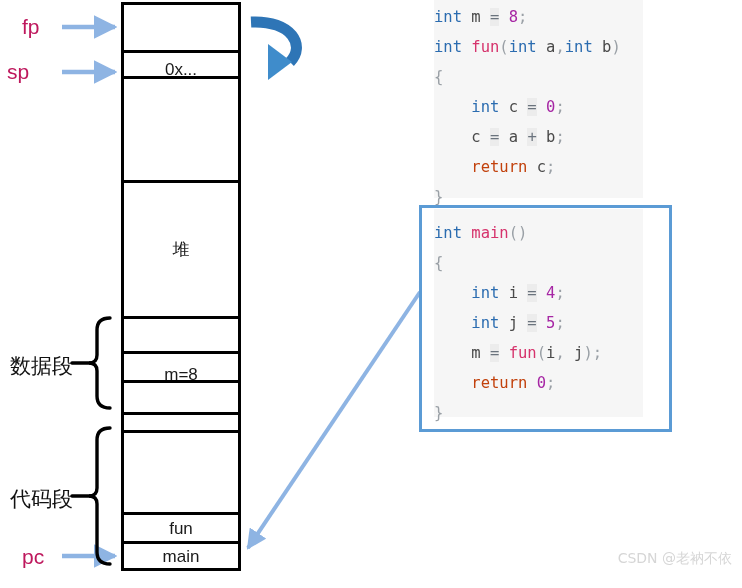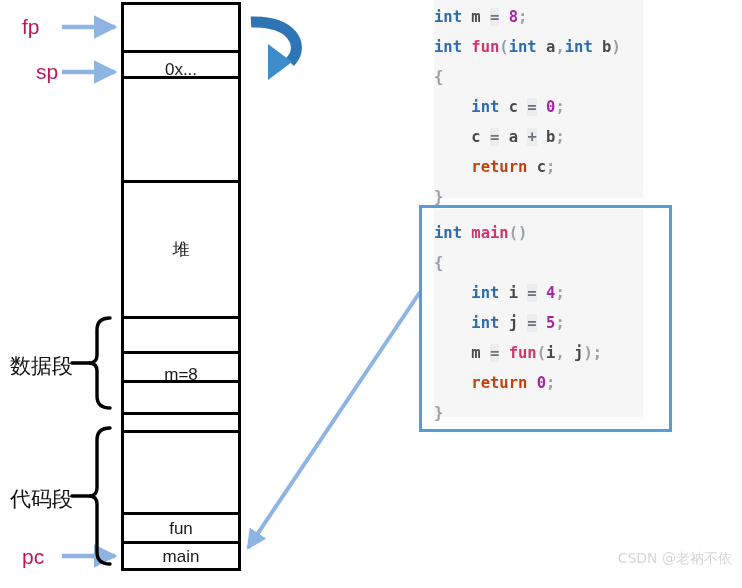--- a/index.html
+++ b/index.html
@@ -99,21 +99,21 @@
     background: #ffffff;
   }
   #code-main {
     left: 434px;
     top: 209px;
     width: 209px;
     height: 208px;
     padding-top: 9px;
     box-sizing: border-box;
   }
-  .code-line { display: block; height: 30px; font-weight: bold; }
+  .code-line { display: block; height: 30px; }
 
   
   .k   { color: #2b6cb0; }            
   .kr  { color: #c2410c; }            
   .fn  { color: #d6336c; }            
   .num { color: #a626a4; }            
   .id  { color: #4a4a4a; }            
   .op  { color: #6a737d; background: #ececec; }  
   .opp { color: #6a737d; background: #ececec; }  
   .p   { color: #9aa0a6; }            
@@ -150,21 +150,21 @@
     <div class="mem-cell top-line" style="top: 430px; height: 82px;"></div>
     <div class="mem-cell top-line" style="top: 512px; height: 29px;">
       <span class="cell-label">fun</span>
     </div>
     <div class="mem-cell top-line bot-line" style="top: 541px; height: 30px;">
       <span class="cell-label">main</span>
     </div>
   </div>
 
 <div class="ptr-label" style="left:22px; top:15px;">fp</div>
-<div class="ptr-label" style="left:36px; top:60px;">sp</div>
+<div class="ptr-label" style="left:7px; top:60px;">sp</div>
 <div class="ptr-label" style="left:22px; top:545px;">pc</div>
 
 <div class="seg-label" style="left:10px; top:352px;">数据段</div>
 <div class="seg-label" style="left:10px; top:485px;">代码段</div>
 
 <svg class="overlay" viewBox="0 0 742 588" xmlns="http://www.w3.org/2000/svg">
   <defs>
     <marker id="arrowLight" viewBox="0 0 10 10" refX="9" refY="5" markerWidth="5.2" markerHeight="5.2" orient="auto-start-reverse">
       <path d="M 0 0 L 10 5 L 0 10 z" fill="#8eb4e3"></path>
     </marker>

